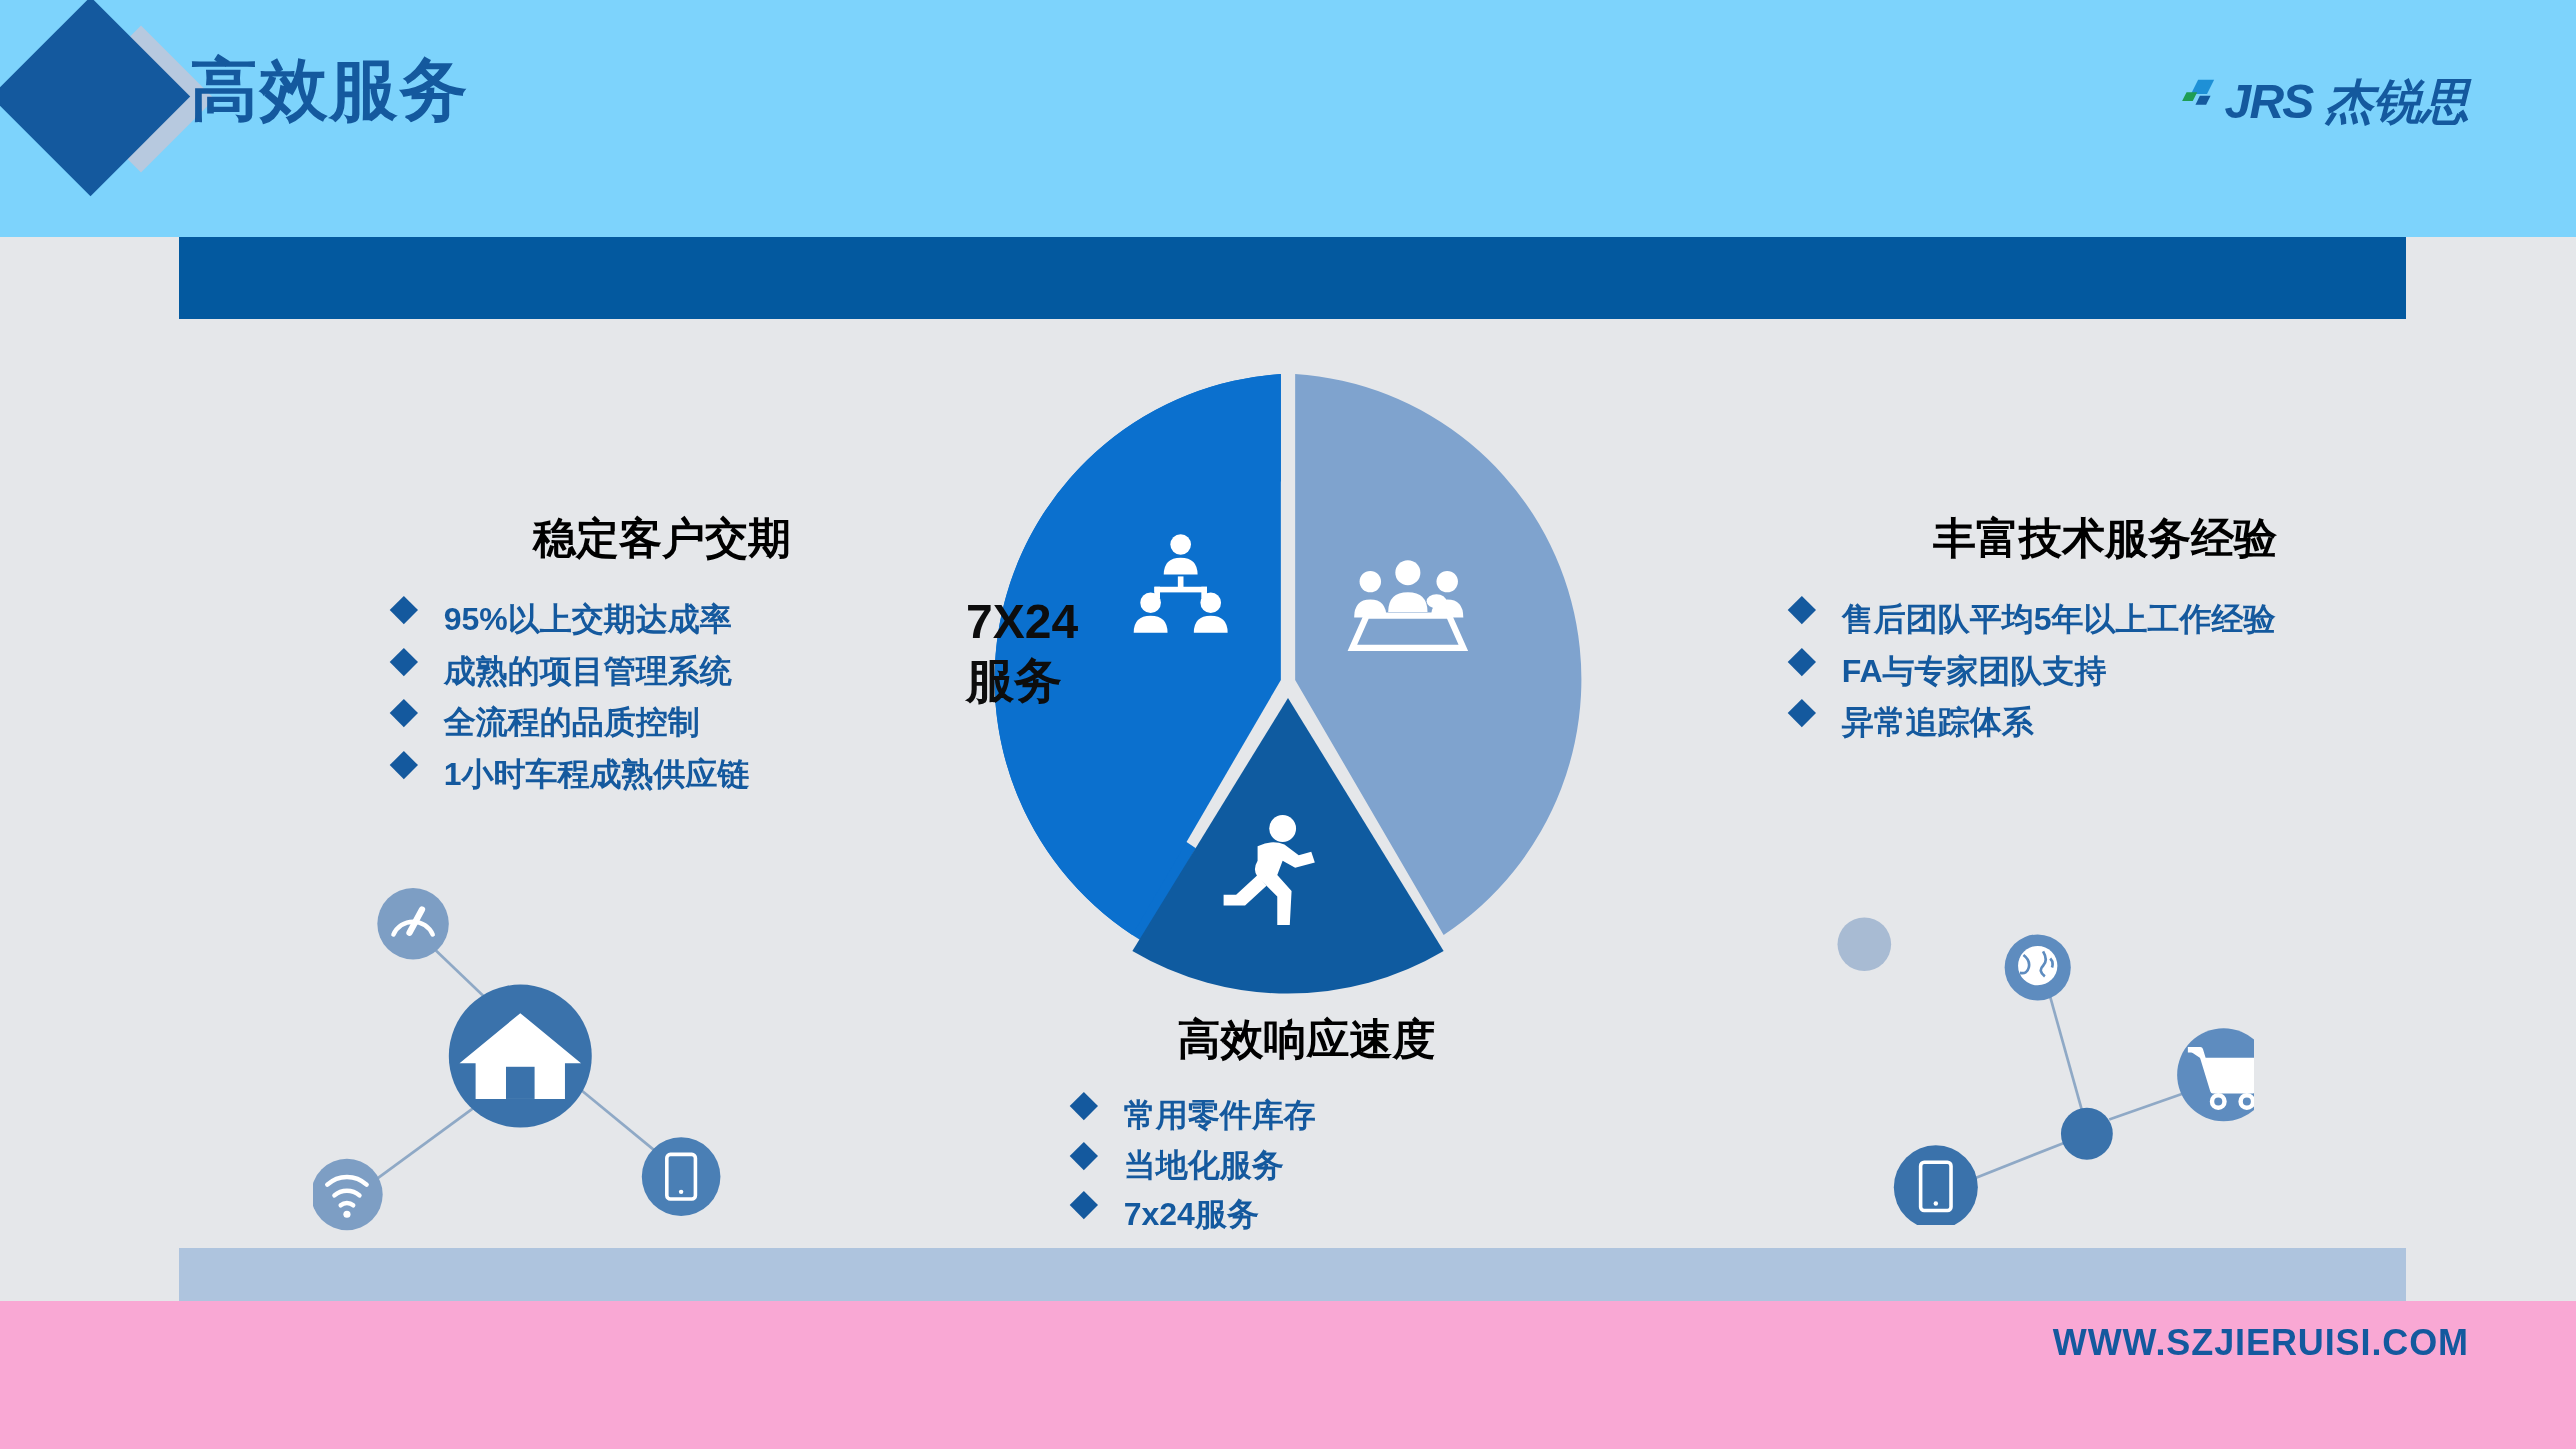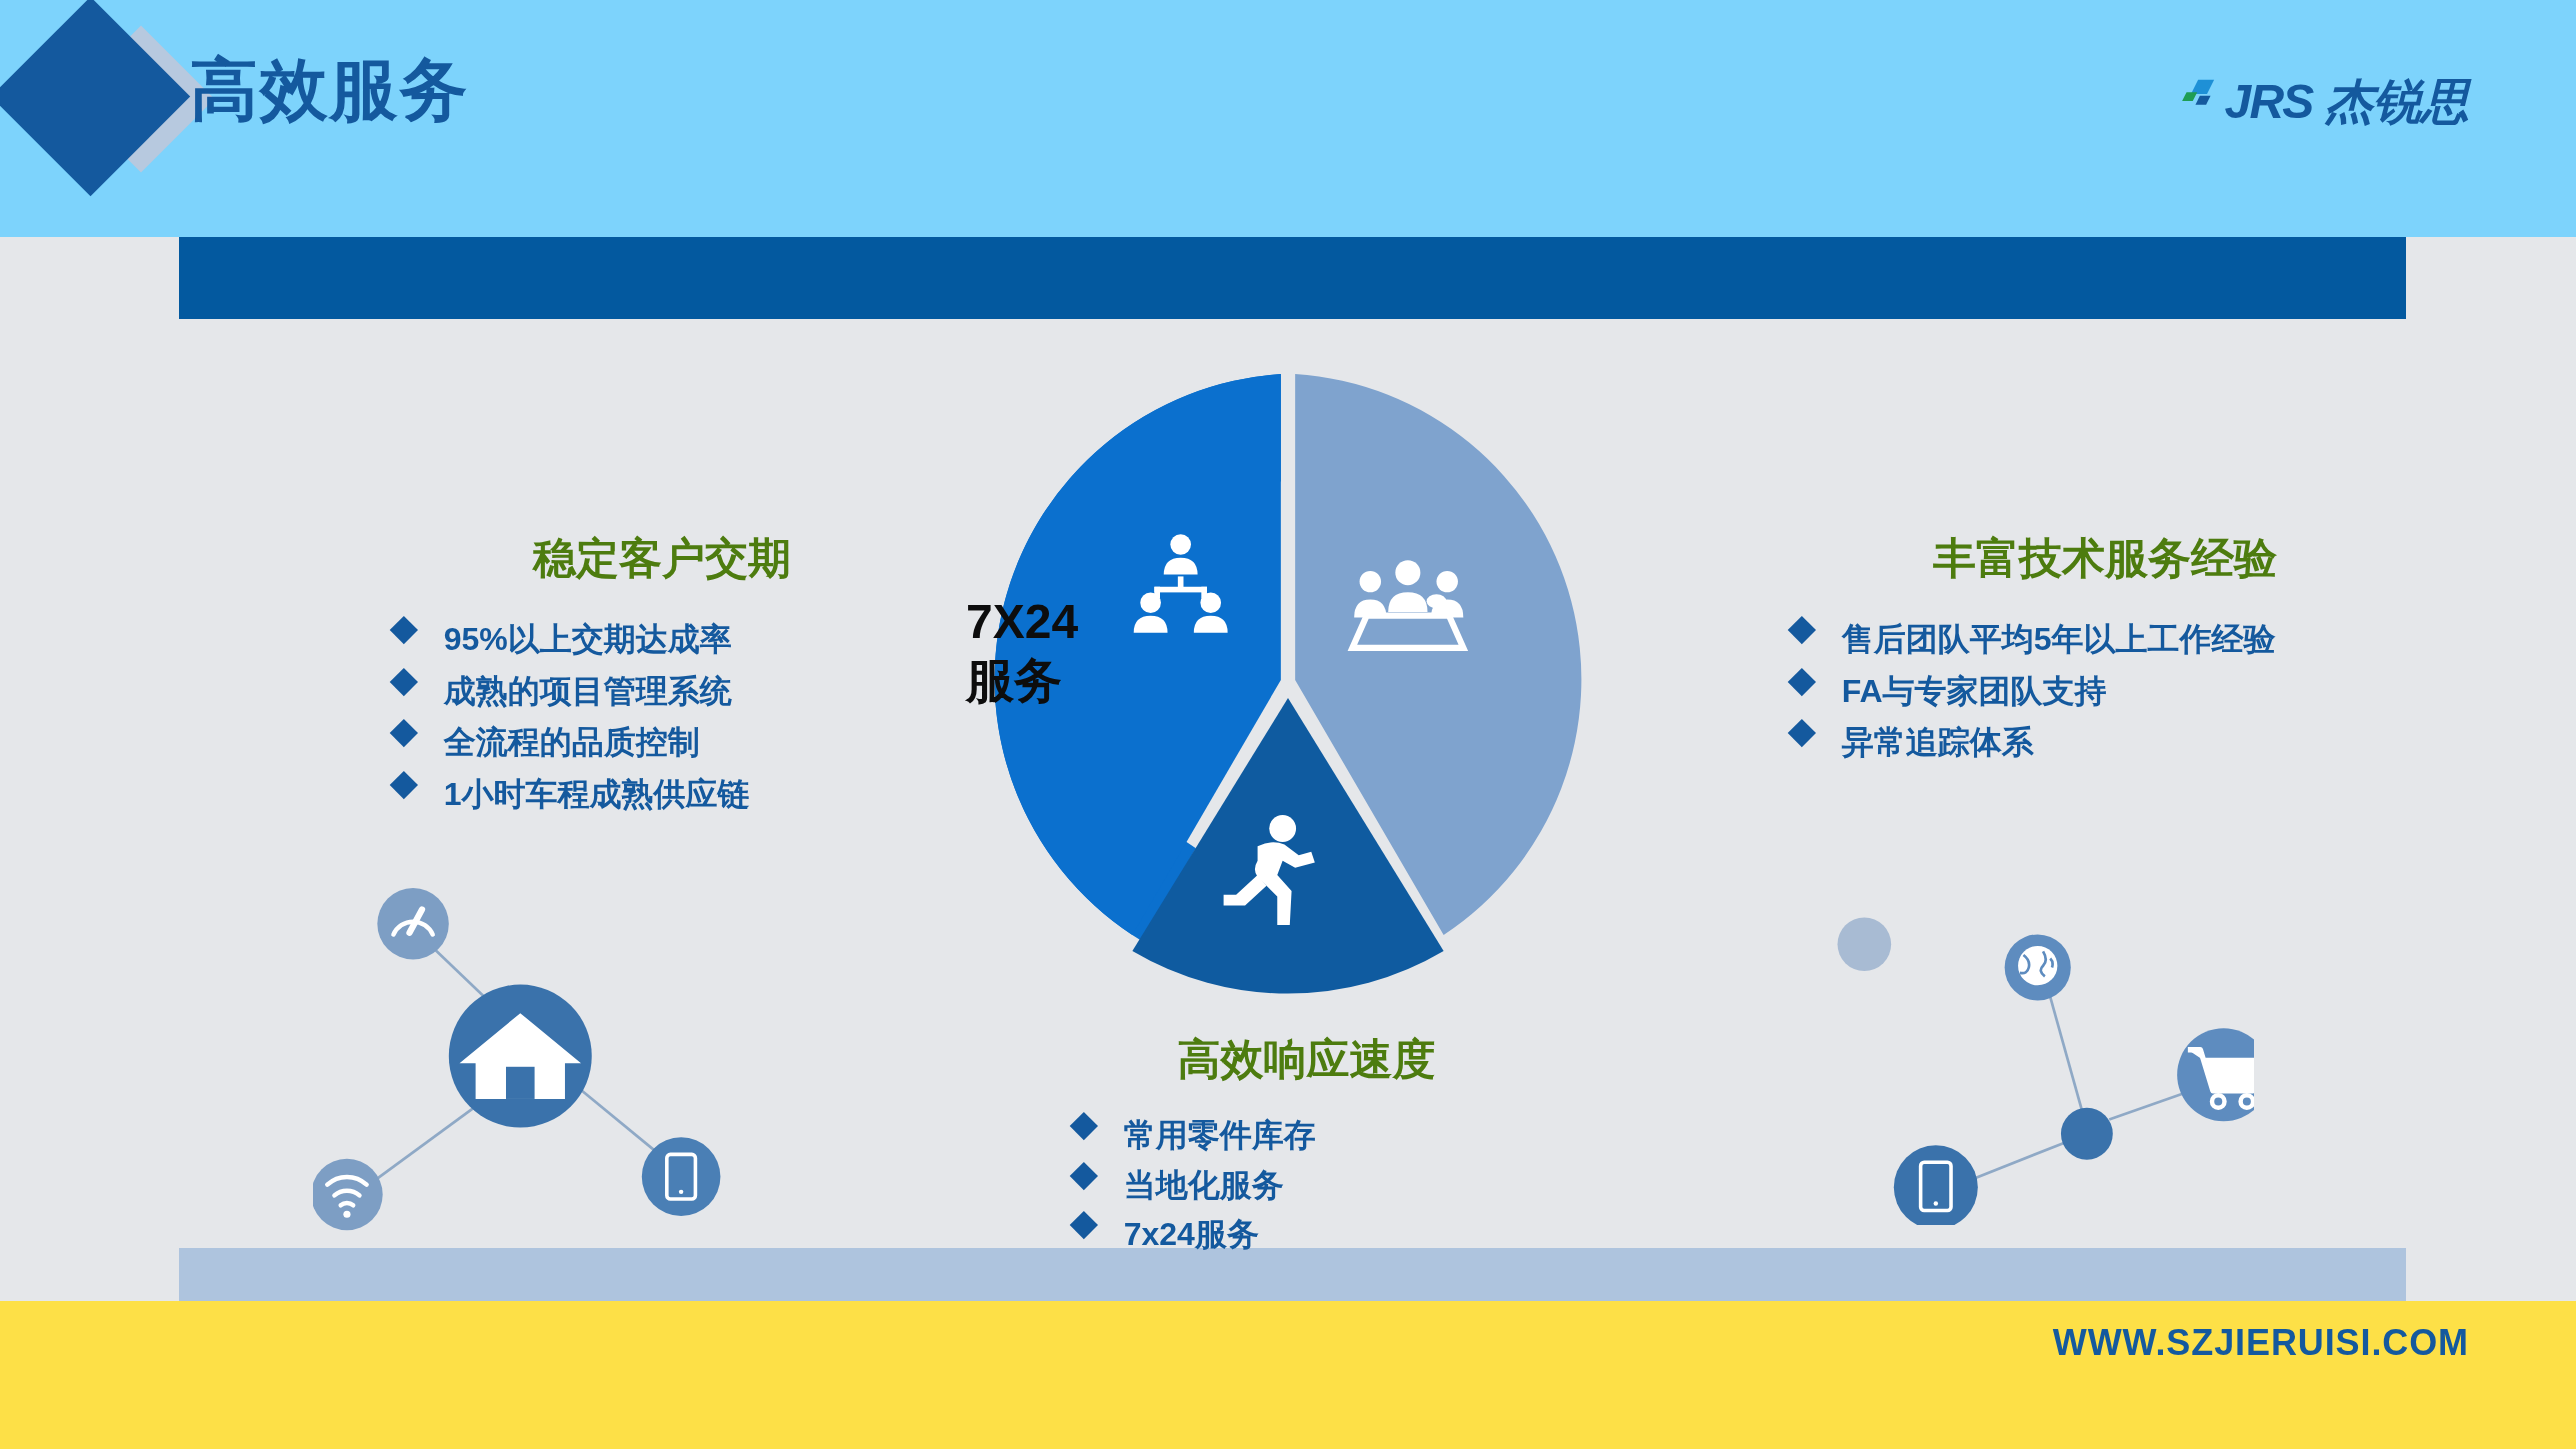--- a/index.html
+++ b/index.html
@@ -106,23 +106,22 @@
     font-weight: bold;
     color: #0d0d0d;
     line-height: 59px;
     pointer-events: none;
   }
 
   
   .block-heading {
     font-size: 43px;
     font-weight: bold;
-    color: #4d7c0f;
-    white-space: nowrap;
-    margin-top: 20px;
+    color: #000000;
+    white-space: nowrap;
   }
   .bullet-list { list-style: none; margin: 0; padding: 0; }
   .bullet-item {
     display: flex; align-items: flex-start;
     margin-bottom: 12.5px;
     white-space: nowrap;
   }
   .bullet-diamond {
     width: 19.7px; height: 19.7px;
     background: #14599e;
@@ -159,21 +158,21 @@
   
   .net { position: absolute; }
   .net-left  { left: 313px;  top: 877px;  width: 411px; height: 376px; }
   .net-right { left: 1825px; top: 903px; width: 429px; height: 322px; }
 
   
   .footer {
     position: absolute;
     left: 0; top: 1301px;
     width: 2576px; height: 148px;
-    background: #fde047;
+    background: #f9a8d4;
   }
   .footer-url {
     position: absolute;
     right: 107px; top: 20.6px;
     font-size: 36px;
     font-weight: bold;
     color: #14599e;
     letter-spacing: 0.9px;
     white-space: nowrap;
   }

